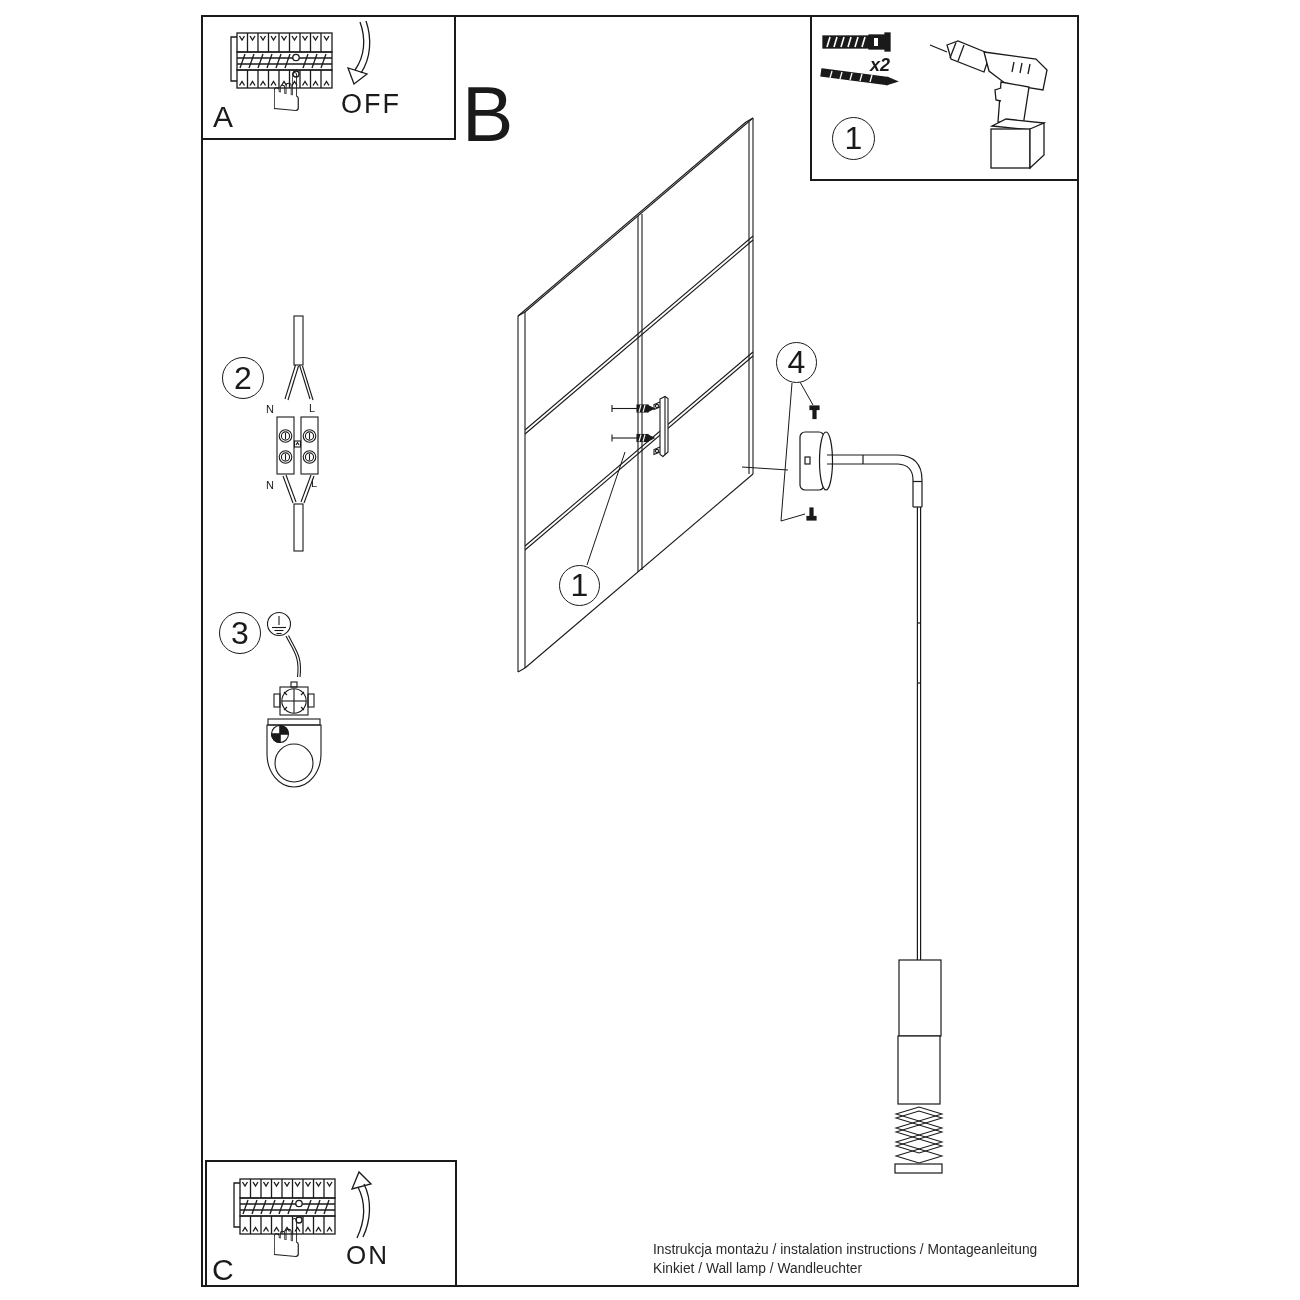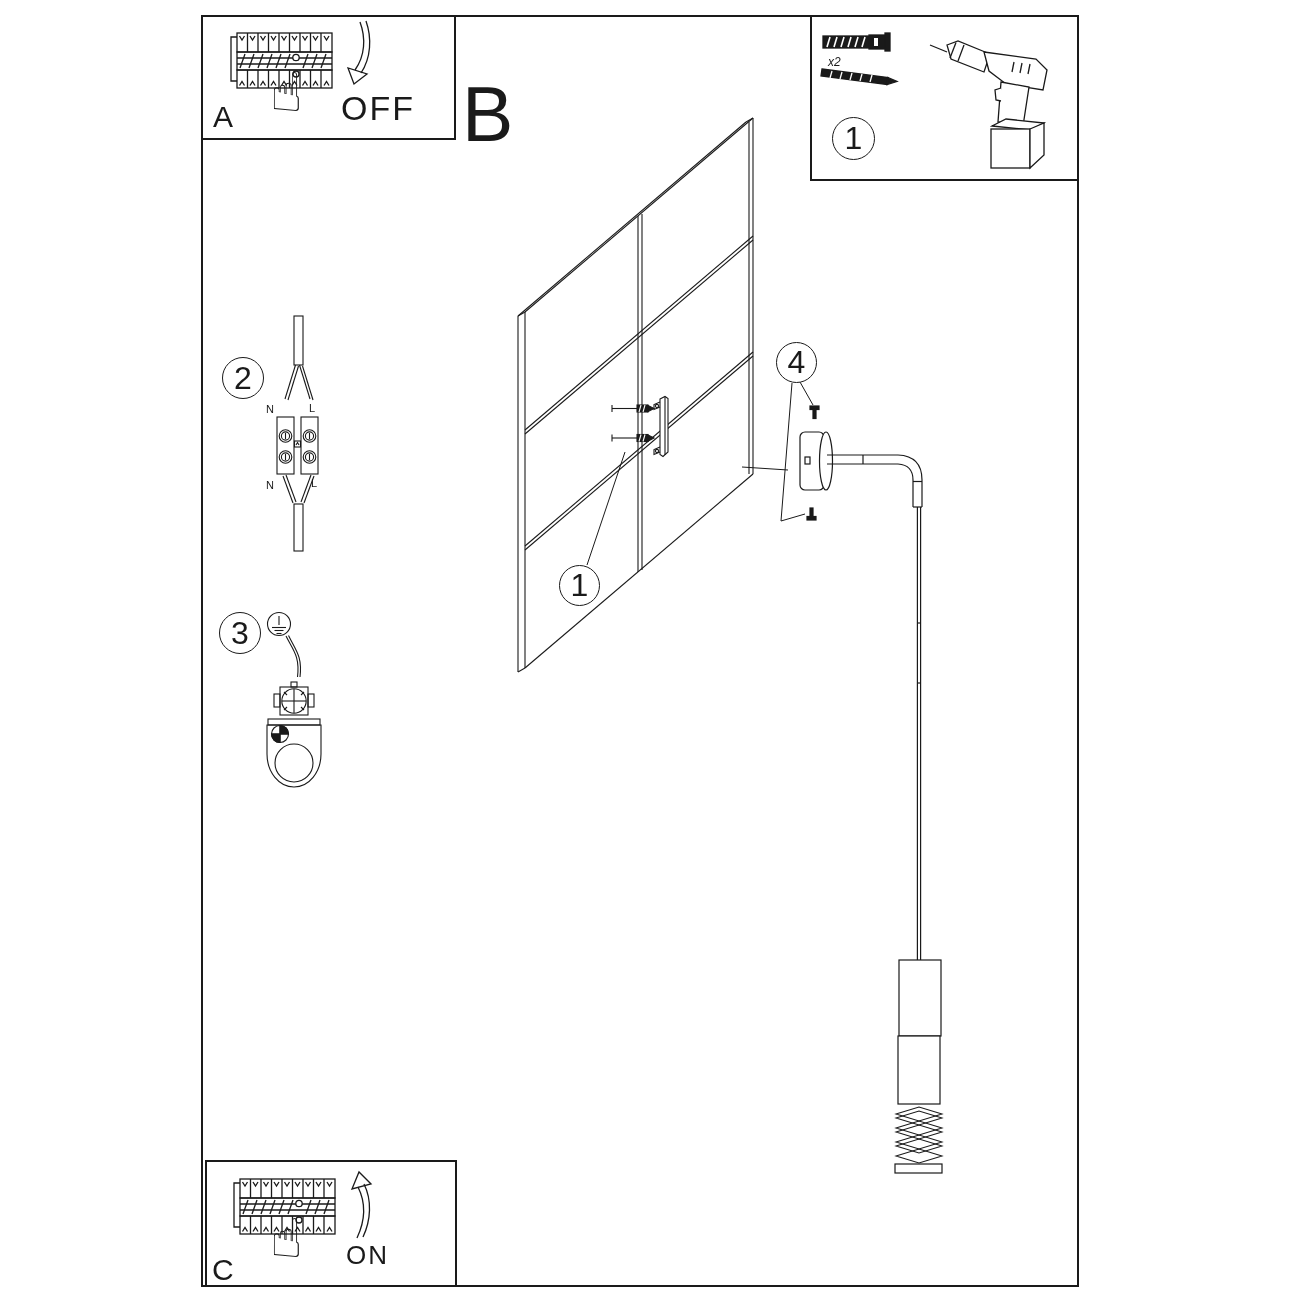--- a/index.html
+++ b/index.html
@@ -280,31 +280,35 @@
 
   <div class="frame" style="left:201px;top:15px;width:878px;height:1272px;"></div>
   <div class="frame" style="left:201px;top:15px;width:255px;height:125px;"></div>
   <div class="frame" style="left:810px;top:15px;width:269px;height:166px;"></div>
   <div class="frame" style="left:205px;top:1160px;width:252px;height:127px;"></div>
 
   <div class="hand" style="left:270px;top:66px;font-size:54px;">☝</div>
   <div class="hand" style="left:270px;top:1212px;font-size:54px;">☝</div>
 
   <div class="lbl" style="left:213px;top:102px;font-size:30px;">A</div>
-  <div class="lbl" style="left:341px;top:91px;font-size:34px;letter-spacing:2px;">OFF</div>
+  <div class="lbl" style="left:341px;top:91px;font-size:27px;letter-spacing:2px;">OFF</div>
   <div class="lbl" style="left:462px;top:76px;font-size:77px;">B</div>
   <div class="lbl" style="left:212px;top:1255px;font-size:30px;">C</div>
   <div class="lbl" style="left:346px;top:1242px;font-size:26px;letter-spacing:2px;">ON</div>
-  <div class="lbl x2" style="left:828px;top:56px;font-size:12px;">x2</div>
+  <div class="lbl x2" style="left:870px;top:56px;font-size:18px;font-weight:bold;">x2</div>
 
   <div class="lbl" style="left:266px;top:404px;font-size:11px;">N</div>
   <div class="lbl" style="left:309px;top:403px;font-size:11px;">L</div>
   <div class="lbl" style="left:266px;top:480px;font-size:11px;">N</div>
   <div class="lbl" style="left:311px;top:478px;font-size:11px;">L</div>
 
   <div class="circ" style="left:832px;top:117px;width:43px;height:43px;">1</div>
   <div class="circ" style="left:222px;top:357px;width:42px;height:42px;">2</div>
   <div class="circ" style="left:219px;top:612px;width:42px;height:42px;">3</div>
   <div class="circ" style="left:559px;top:565px;width:41px;height:41px;">1</div>
   <div class="circ" style="left:776px;top:342px;width:41px;height:41px;">4</div>
 
+  <div class="abs" style="left:653px;top:1240px;">
+    <div class="footer-line">Instrukcja montażu / instalation instructions / Montageanleitung</div>
+    <div class="footer-line">Kinkiet / Wall lamp / Wandleuchter</div>
+  </div>
 
 </div>
 
 </body></html>

